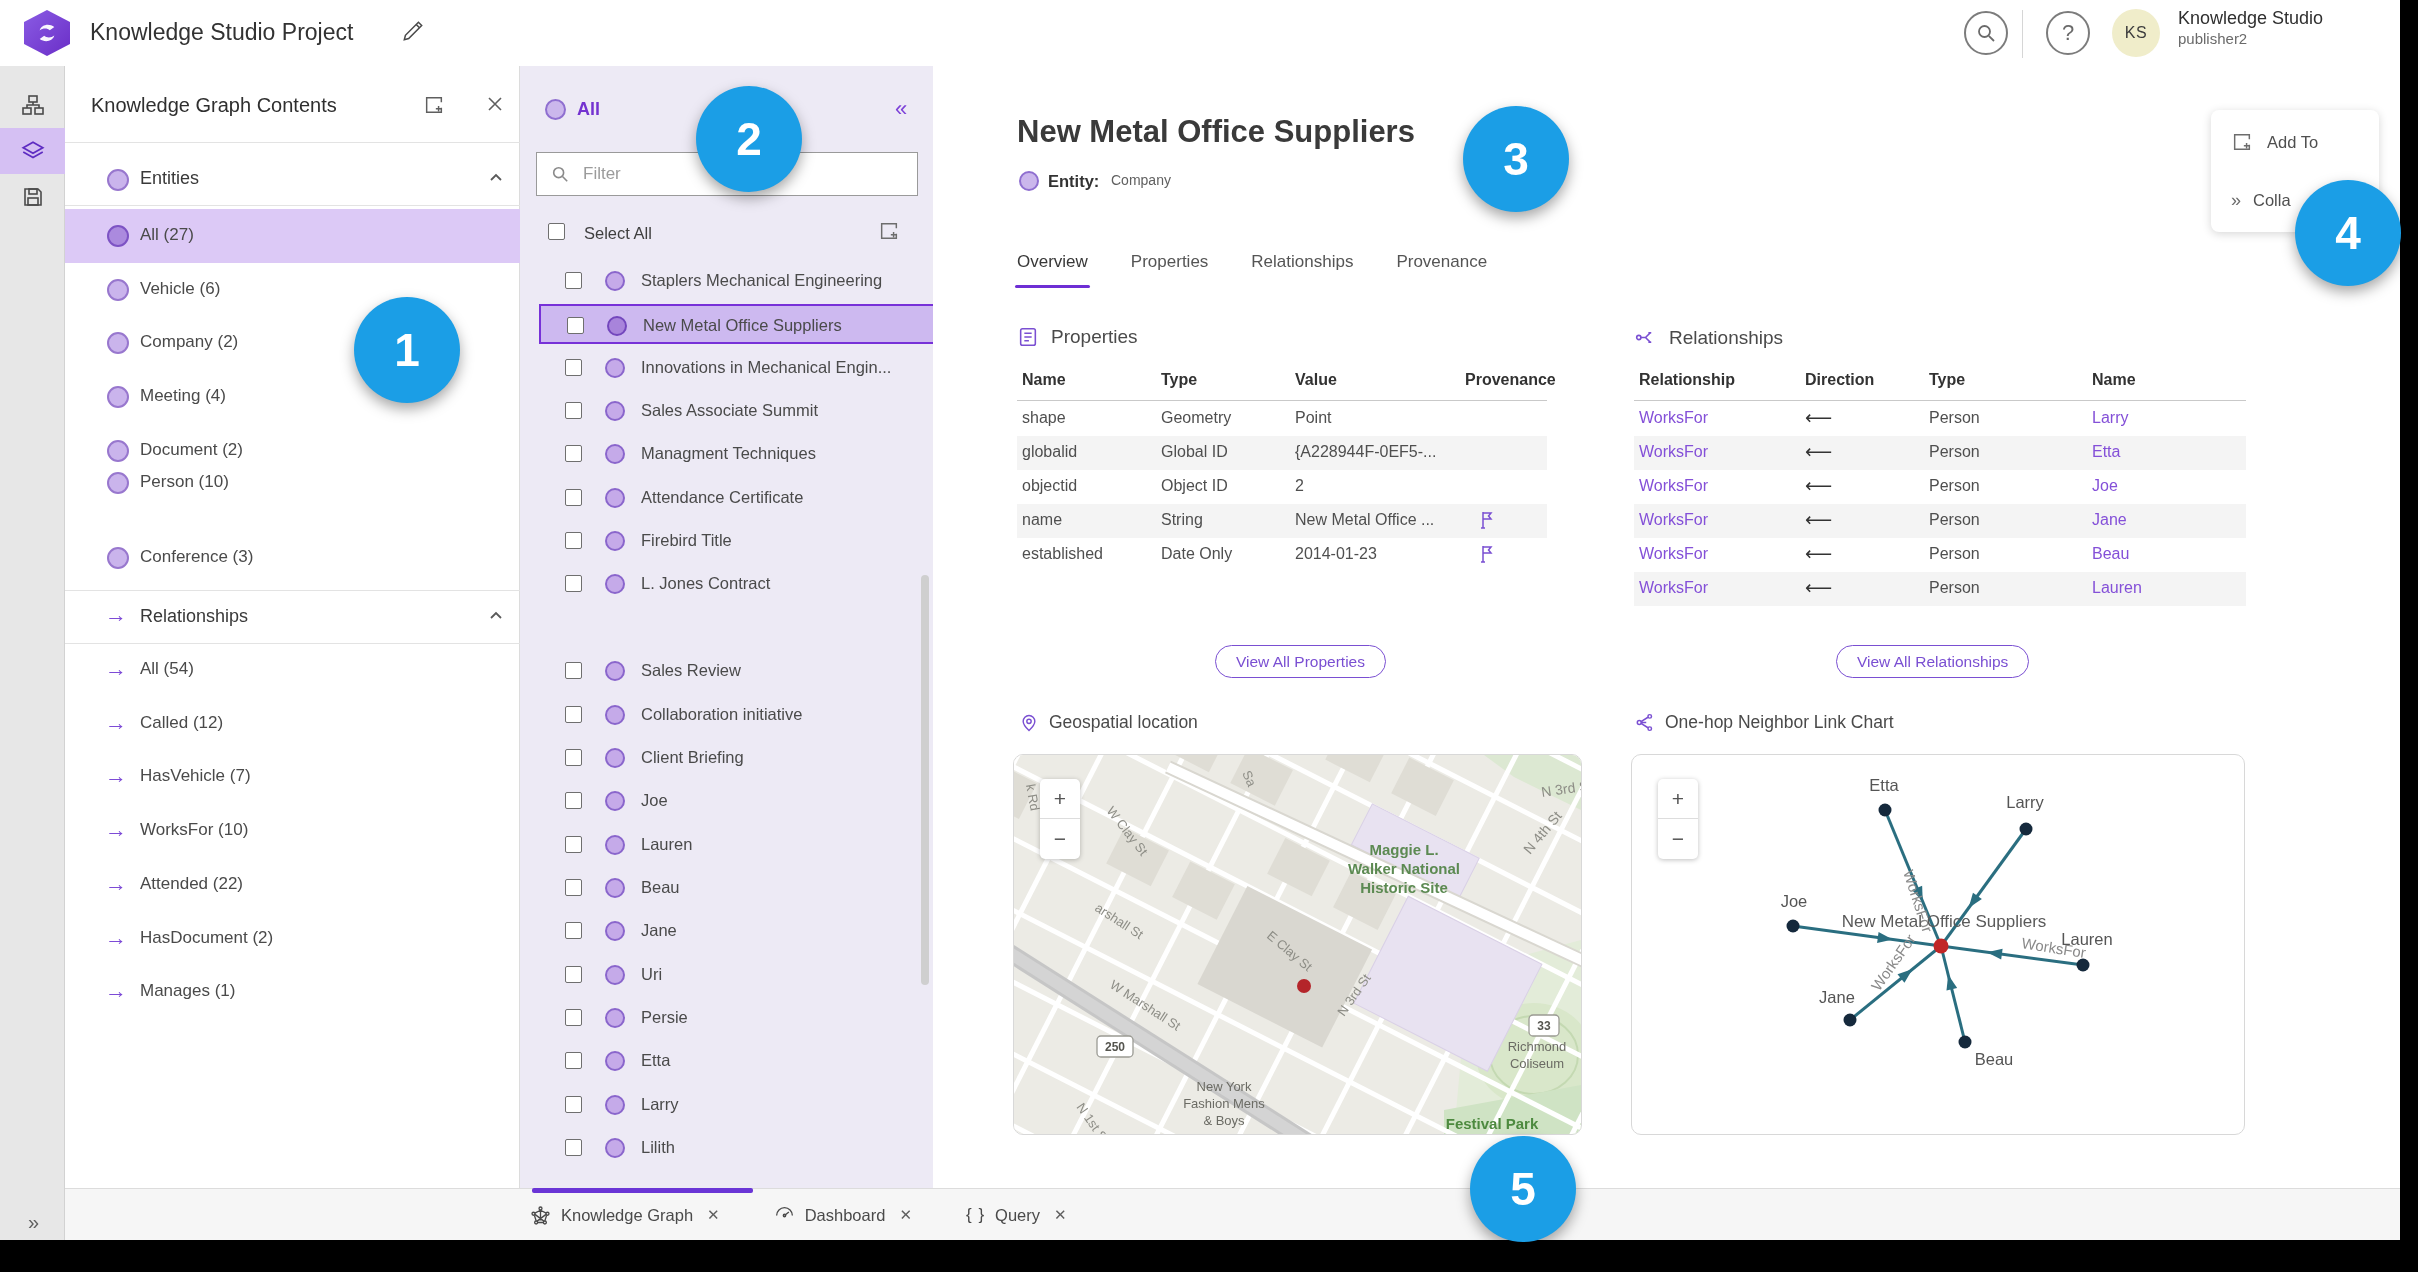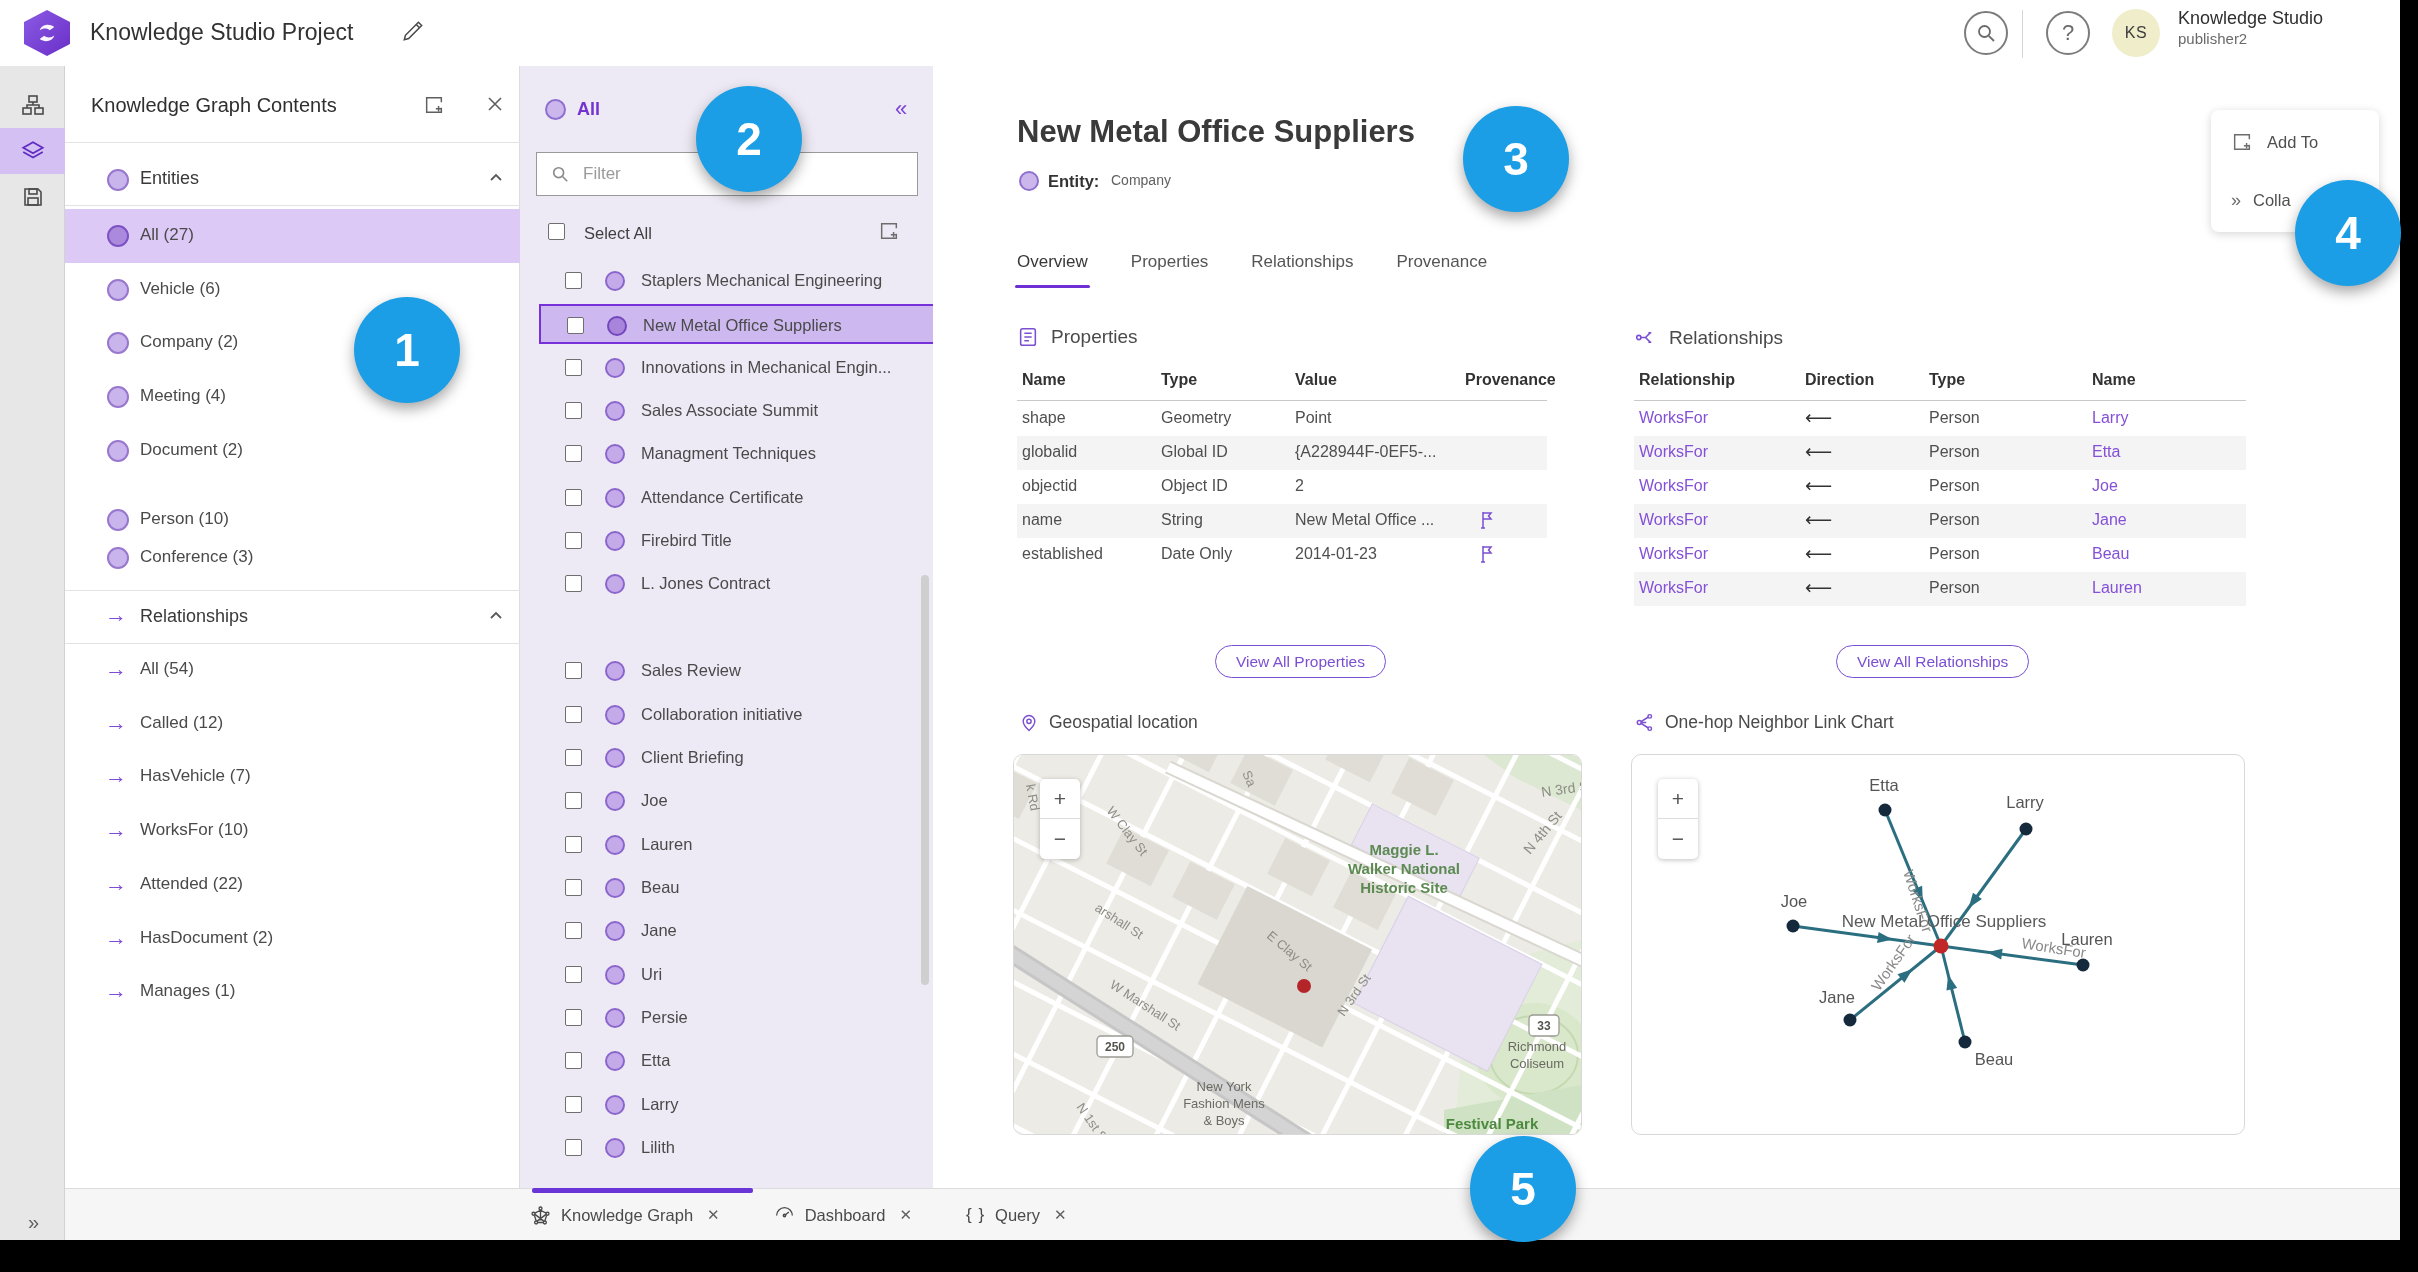--- a/index.html
+++ b/index.html
@@ -207,21 +207,21 @@
           <span class="lbl">Company (2)</span>
         </div>
         <div class="prow" style="top:304.1px;">
           <span class="pcirc"></span>
           <span class="lbl">Meeting (4)</span>
         </div>
         <div class="prow" style="top:357.8px;">
           <span class="pcirc"></span>
           <span class="lbl">Document (2)</span>
         </div>
-        <div class="prow" style="top:427px;padding-left:43px;">
+        <div class="prow" style="top:390px;padding-left:43px;">
           <span class="pcirc"></span>
           <span class="lbl">Person (10)</span>
         </div>
         <div class="prow" style="top:465.20000000000005px;">
           <span class="pcirc"></span>
           <span class="lbl">Conference (3)</span>
         </div>
       </div>
 
     <div class="hline" style="top:524px;"></div>

